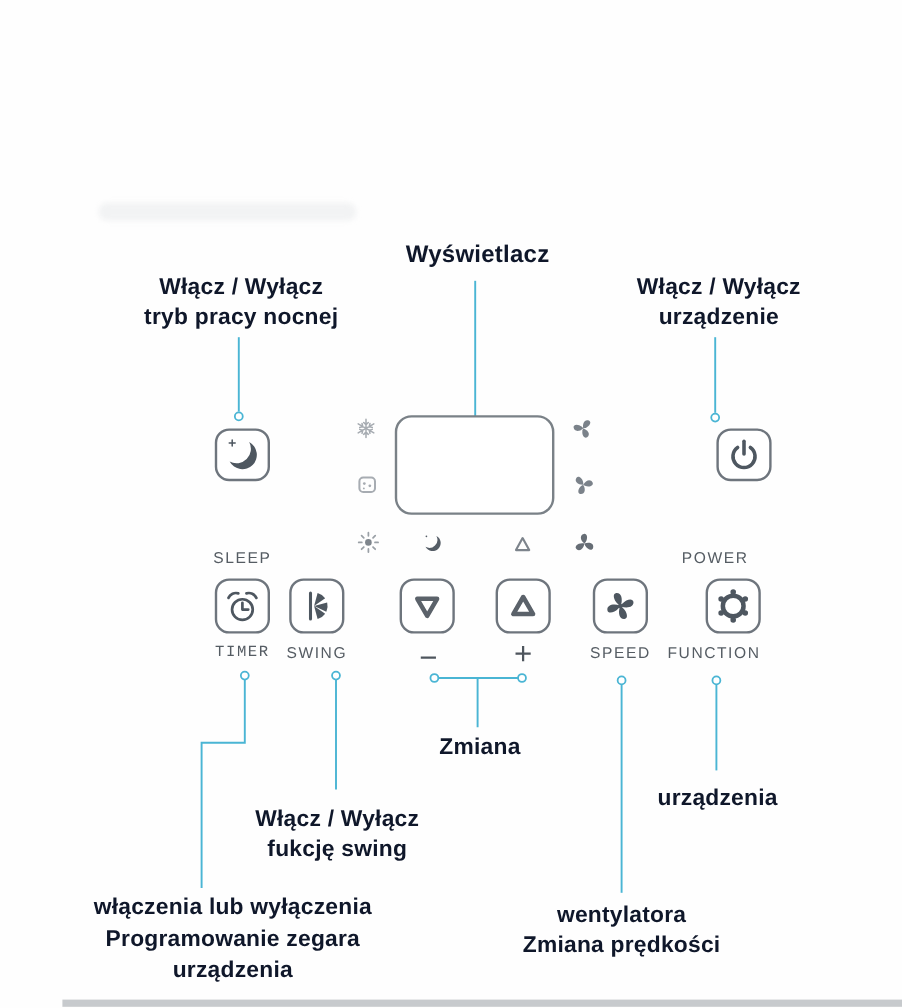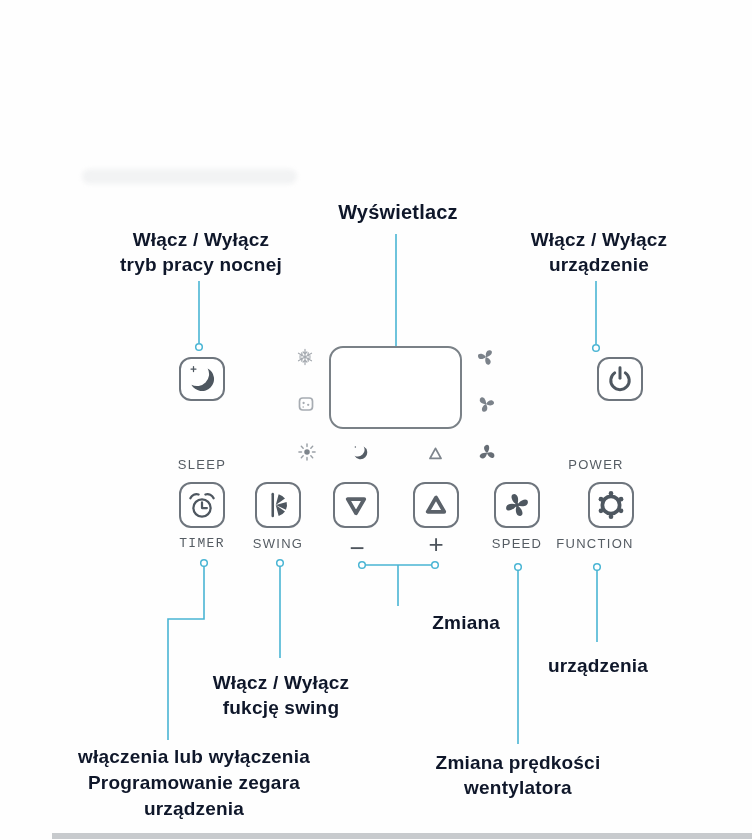--- a/index.html
+++ b/index.html
@@ -202,21 +202,21 @@
           <circle cx="24" cy="28" r="11.5"></circle>
           <path d="M24 28 V20.5 M24 28 H30.5"></path>
           <path d="M8.5 15 A9 9 0 0 1 19.5 10"></path>
           <path d="M39.5 15 A9 9 0 0 0 28.5 10"></path>
         </g>
       </svg>
     </div>
     <span class="btn-caption">TIMER</span>
   </div>
 
-  <div class="btn-group" style="left:255px; top:482px;">
+  <div class="btn-group" style="left:241px; top:482px;">
     <div class="btn">
       <svg width="36" height="36" viewBox="0 0 48 48">
         <path d="M17 9.5 V38.5" stroke="#4e5760" stroke-width="3.4" stroke-linecap="round" fill="none"></path>
         <g fill="#4e5760">
           <path d="M21 24 L24.9 9.5 A15 15 0 0 1 33.3 15.4 Z"></path>
           <path d="M21 24 L35.5 20.1 A15 15 0 0 1 34.6 30.3 Z"></path>
           <path d="M21 24 L33.3 32.6 A15 15 0 0 1 24.9 38.5 Z"></path>
         </g>
       </svg>
     </div>
@@ -265,33 +265,33 @@
           <circle cx="37.4" cy="31.8" r="3.1"></circle>
             <circle cx="24" cy="39.5" r="3.1"></circle>
           <circle cx="10.6" cy="31.8" r="3.1"></circle>
             <circle cx="10.6" cy="16.2" r="3.1"></circle>
         </g>
       </svg>
     </div>
     <span class="btn-caption">FUNCTION</span>
   </div>
 
-  <div class="callout" style="left:300px; top:610px; width:200px;text-align:right;">
+  <div class="callout" style="left:300px; top:610px; width:200px;">
     <span class="ln">Zmiana</span>
   </div>
   <div class="callout" style="left:161px; top:670px; width:240px;">
     <span class="ln">Włącz / Wyłącz</span>
     <span class="ln">fukcję swing</span>
   </div>
   <div class="callout" style="left:478px; top:653px; width:240px;">
     <span class="ln">urządzenia</span>
   </div>
   <div class="callout" style="left:54px; top:744px; width:280px; line-height:26px;">
     <span class="ln">włączenia lub wyłączenia</span>
     <span class="ln">Programowanie zegara</span>
     <span class="ln">urządzenia</span>
   </div>
   <div class="callout" style="left:388px; top:750px; width:260px;">
+    <span class="ln">wentylatora</span>
     <span class="ln">Zmiana prędkości</span>
-    <span class="ln">wentylatora</span>
   </div>
 
 </div>
 
 </body></html>

